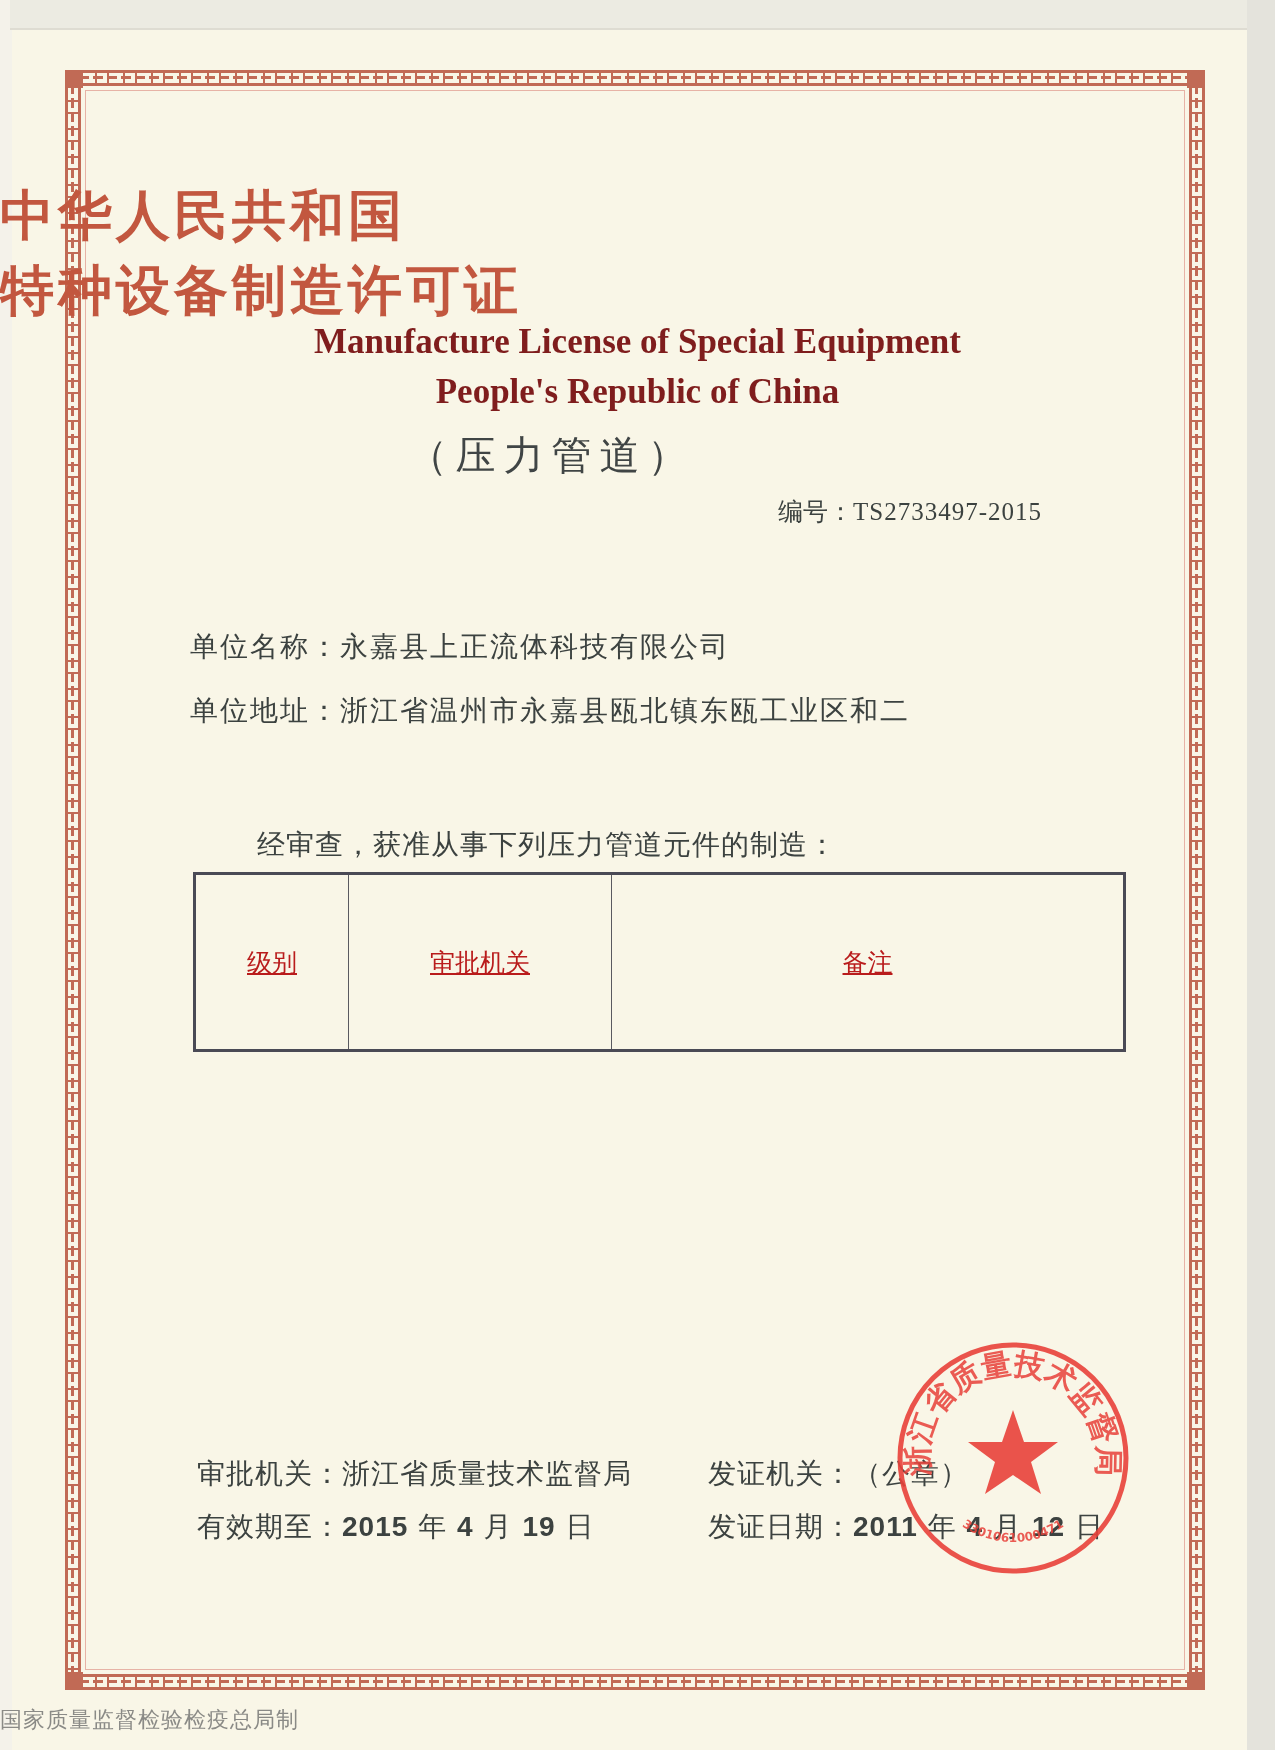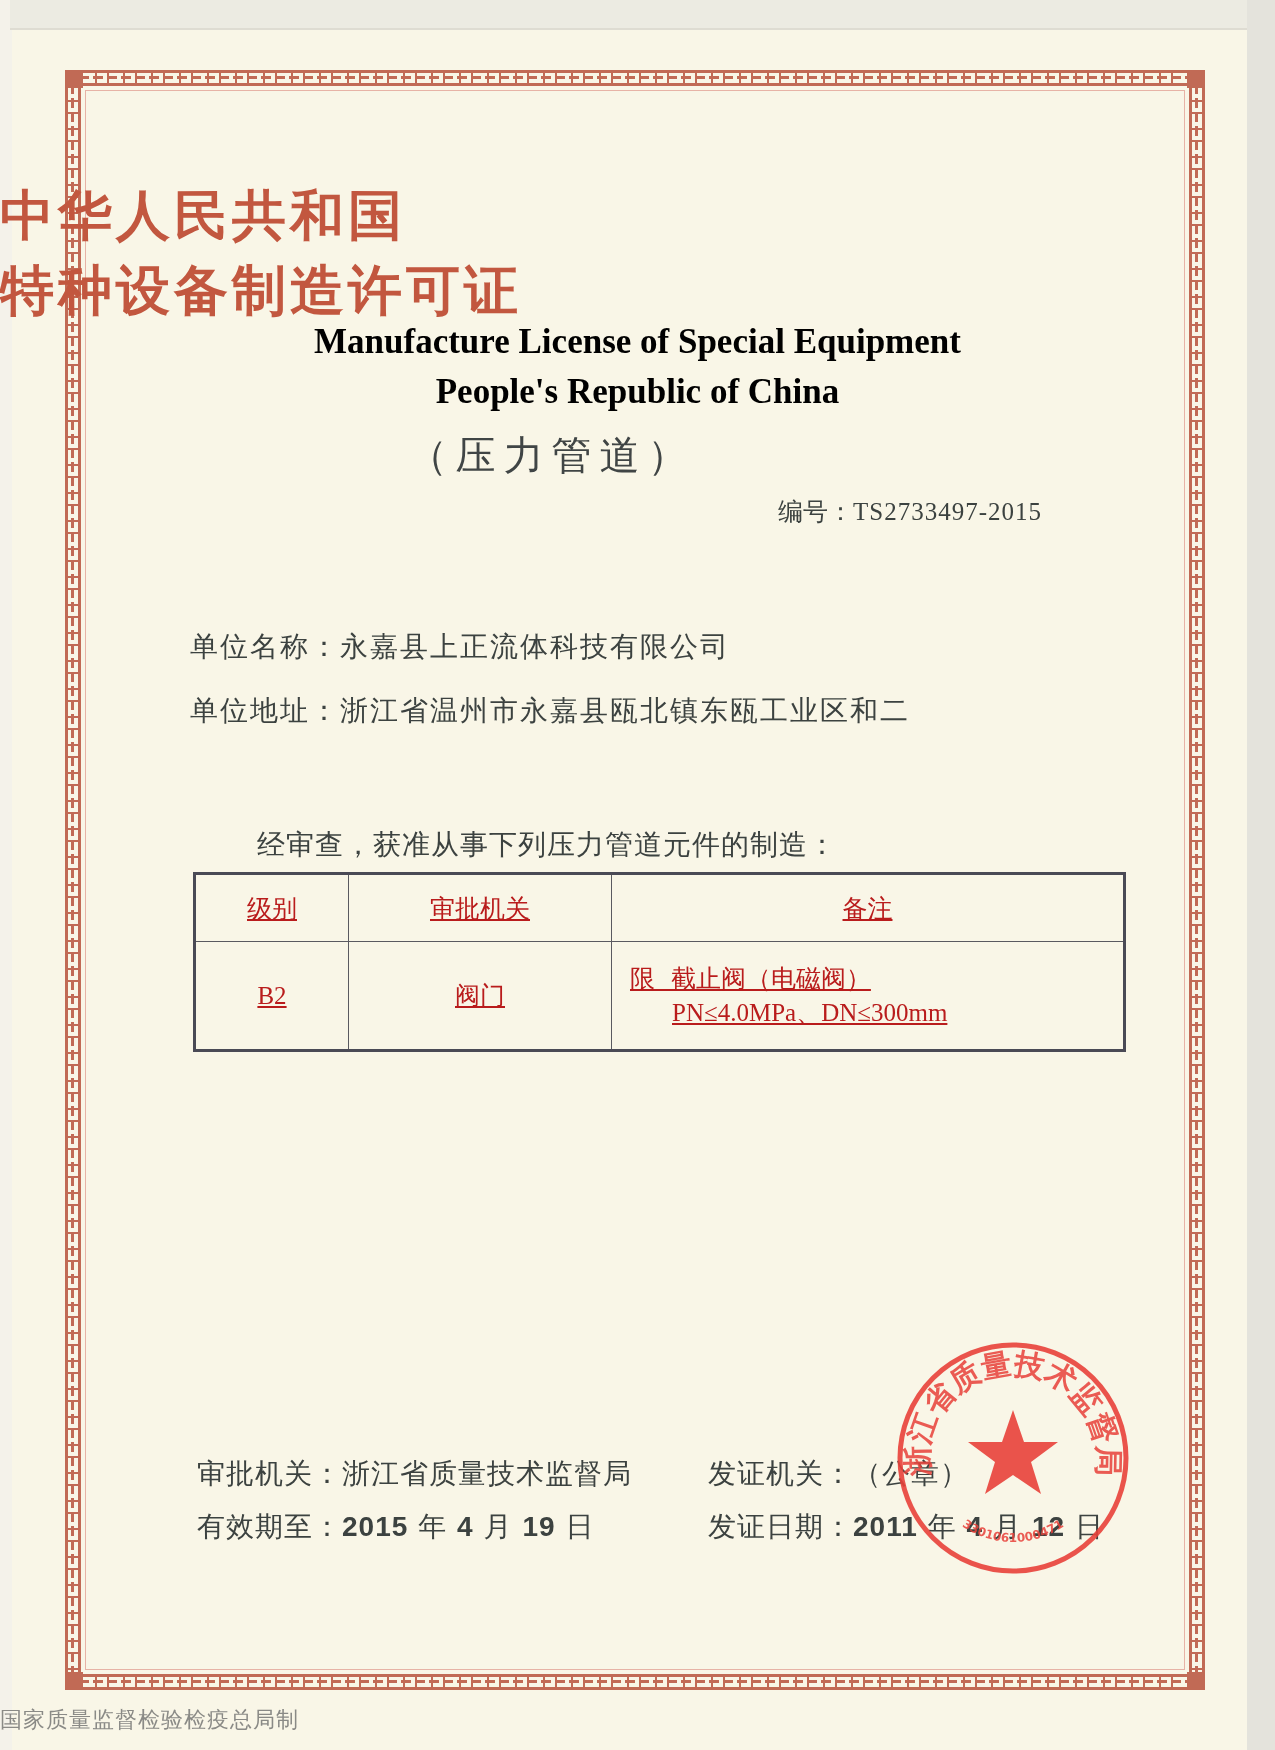--- a/index.html
+++ b/index.html
@@ -38,21 +38,21 @@
   .key-v .mid { position: absolute; top: 0; bottom: 0; left: 6px; width: 3px;
     background: repeating-linear-gradient(180deg, #c16a55 0 10px, transparent 10px 14px); }
   .top { top: 0; } .bottom { bottom: 0; } .left { left: 0; } .right { right: 0; }
   .corner { position: absolute; width: 18px; height: 18px; background: #c16a55; }
   .inner-line { position: absolute; left: 20px; top: 20px; right: 20px; bottom: 20px; border: 1px solid #e7b3a6; }
 
   .title-cn { position: absolute; left: 0; width: 1275px; text-align: left; color: #c2573f;
     font-family: "DejaVu Sans", sans-serif; font-weight: bold; letter-spacing: 4px; }
   .title-1 { top: 180px; font-size: 54px; }
   .title-2 { top: 255px; font-size: 54px; }
-  .title-en { position: absolute; left: 0; width: 1275px; text-align: center; color: #000000;
+  .title-en { position: absolute; left: 0; width: 1275px; text-align: center; color: #7f1d1d;
     font-family: "Liberation Serif", serif; font-weight: bold; }
   .title-en-1 { top: 322px; font-size: 35px; }
   .title-en-2 { top: 372px; font-size: 35px; }
   .subtitle { position: absolute; left: 0; width: 1103px; top: 428px; text-align: center;
     font-family: Liberation Mono, monospace; font-size: 40px; color: #404545; letter-spacing: 8px; }
   .serial { position: absolute; left: 778px; top: 495px; font-size: 25px; color: #3c4240; }
   .serial .lbl { font-family: "DejaVu Sans", sans-serif; }
   .serial .val { font-family: "Liberation Serif", serif; letter-spacing: 1px; }
 
   .field { position: absolute; left: 190px; font-family: "DejaVu Sans", sans-serif; font-size: 28px; color: #3c4240; letter-spacing: 2px; }
@@ -129,28 +129,20 @@
 
 <div class="intro">经审查，获准从事下列压力管道元件的制造：</div>
 
 <table class="scope">
   <tbody>
       <tr>
     <th class="col1">级别</th>
     <th class="col2">审批机关</th>
     <th>备注</th>
   </tr>
-  <tr>
-    <td class="b2">B2</td>
-    <td>阀门</td>
-    <td class="note">
-      <div style="white-space:pre">限  截止阀（电磁阀）</div>
-      <div class="l2">PN≤4.0MPa、DN≤300mm</div>
-    </td>
-  </tr>
 </tbody>
   </table>
 
 <div class="foot approve">
   <span>审批机关：</span><span>浙江省质量技术监督局</span>
 </div>
 <div class="foot valid">
   <span>有效期至：</span><span class="num">2015</span> <span>年</span> <span class="num">4</span> <span>月</span> <span class="num">19</span> <span>日</span>
 </div>
 <div class="foot issuer">

